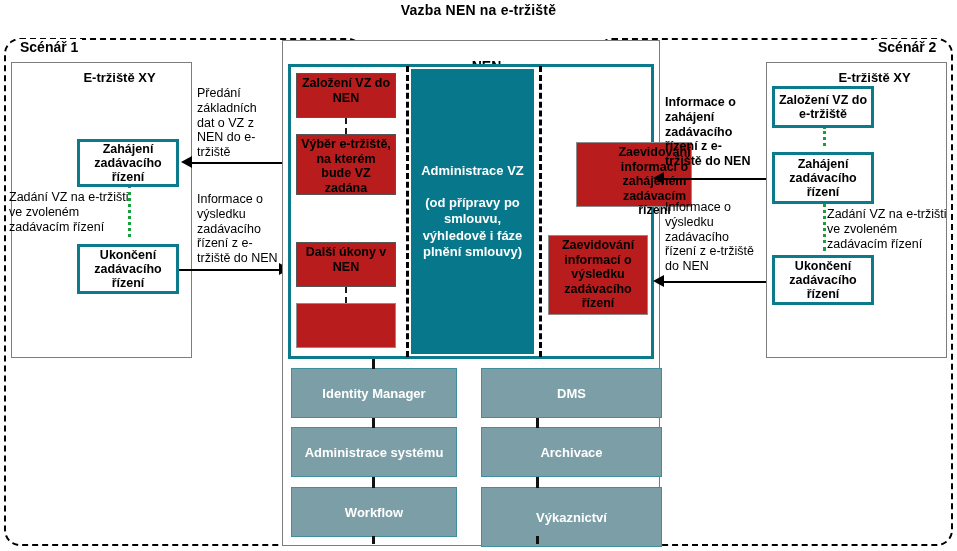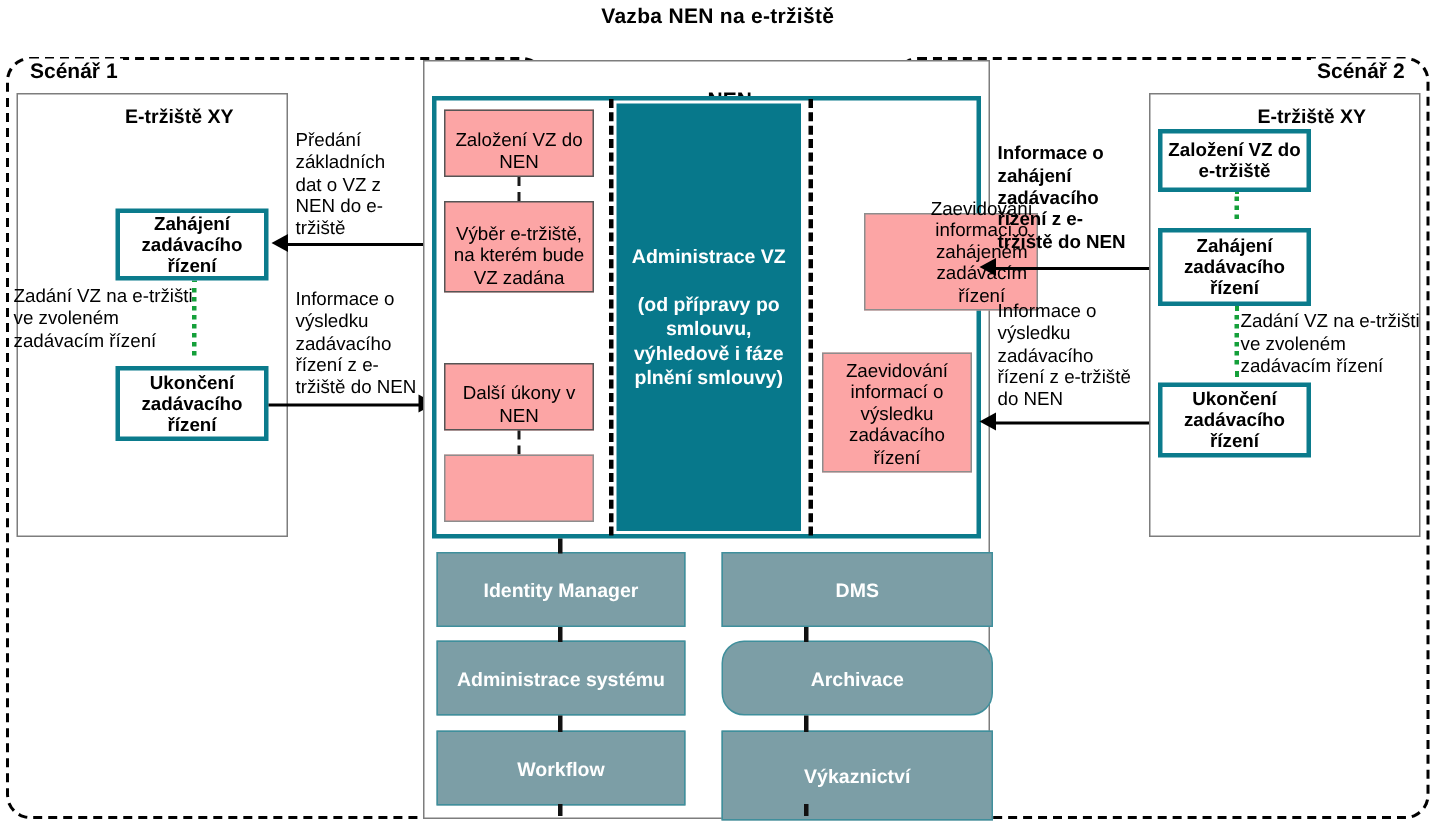--- a/index.html
+++ b/index.html
@@ -67,28 +67,29 @@
     text-align: center;
     font-size: 12.5px;
     font-weight: bold;
     line-height: 1.12;
     padding: 2px 3px;
   }
 
   
   .thin-box {
     border: 1.2px solid #555555;
-    background: #fca5a5;
+    background: #b91c1c;
     display: flex;
-    align-items: flex-end;
+    align-items: flex-start;
     justify-content: center;
     text-align: center;
     font-size: 12.5px;
     line-height: 1.16;
     padding: 2px 3px;
+    font-weight: bold;
   }
   .thin-box.gray-border { border-color: #8d8d8d; }
 
   
   #nen-outer {
     border: 1.5px solid #7d7d7d;
     background: #ffffff;
   }
   #nen-label {
     text-align: center;
@@ -269,21 +270,21 @@
   <div class="abs module" style="left:291px; top:368px; width:166px; height:50px;text-align:center;">
     <span>Identity Manager</span>
   </div>
   <div class="abs module" style="left:481px; top:368px; width:181px; height:50px;">
     <span>DMS</span>
   </div>
 
   <div class="abs module" style="left:291px; top:427px; width:166px; height:50px;">
     <span>Administrace systému</span>
   </div>
-  <div class="abs module" style="left:481px; top:427px; width:181px; height:50px;border-radius:15px;">
+  <div class="abs module" style="left:481px; top:427px; width:181px; height:50px;">
     <span>Archivace</span>
   </div>
 
   <div class="abs module" style="left:291px; top:487px; width:166px; height:50px;">
     <span>Workflow</span>
   </div>
   <div class="abs module" style="left:481px; top:487px; width:181px; height:60px;">
     <span>Výkaznictví</span>
   </div>
 

